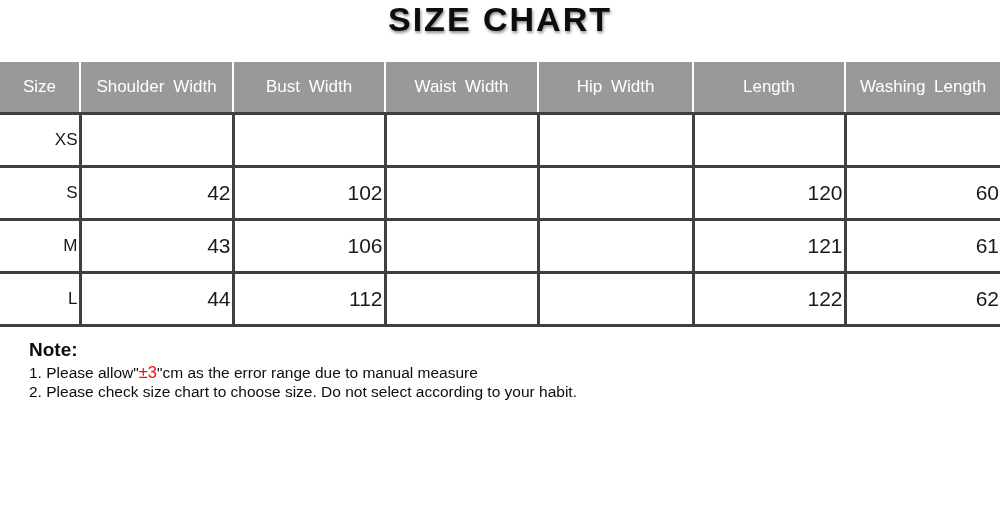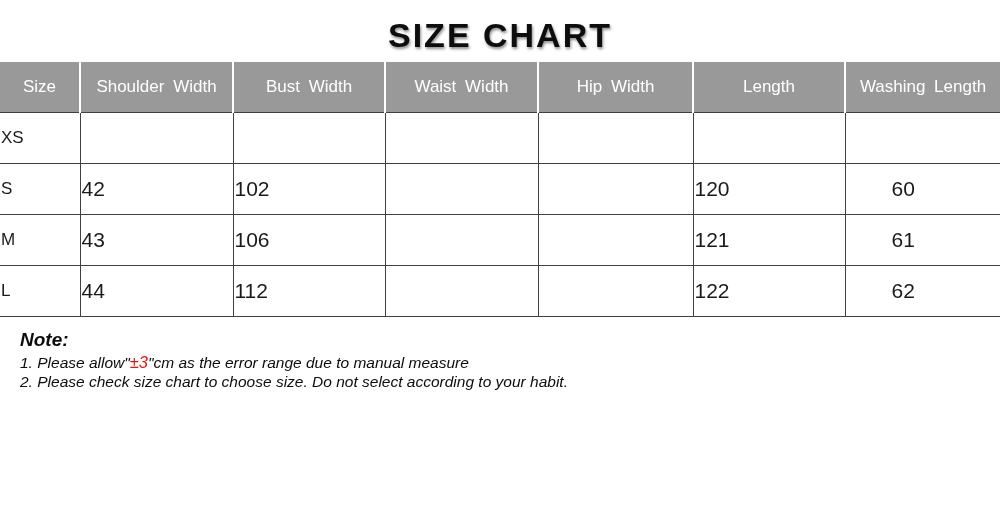--- a/index.html
+++ b/index.html
@@ -9,21 +9,20 @@
     font-family: "Liberation Sans", sans-serif;
   }
   body {
     width: 1000px;
     height: 522px;
     overflow: hidden;
     color: #1a1a1a;
   }
   .title {
     margin: 0;
-    padding-top: 16px;
     height: 62px;
     box-sizing: border-box;
     text-align: center;
     font-size: 34px;
     line-height: 38px;
     font-weight: bold;
     letter-spacing: 2px;
     color: #0d0d0d;
     text-shadow: 1px 2px 3px rgba(0,0,0,0.45);
   }
@@ -43,37 +42,36 @@
     vertical-align: middle;
     border-right: 2px solid #ffffff;
     padding: 0 2px;
     word-spacing: 4px;
   }
   table.size-table th:last-child {
     border-right: none;
   }
   table.size-table td {
     height: 48px;
-    text-align: left;
+    text-align: right;
     vertical-align: middle;
-    border: 1px solid #404040;
+    border: 3px solid #404040;
     font-size: 21px;
     color: #1a1a1a;
   }
   table.size-table td:first-child {
     border-left: none;
     font-size: 17px;
   }
   table.size-table td:last-child {
     border-right: none;
     padding-left: 46px;
   }
   .notes {
-    padding: 12px 0 0 20px;
-    font-style: italic;
+    padding: 12px 0 0 29px;
   }
   .notes-heading {
     font-size: 19px;
     font-weight: bold;
     color: #0d0d0d;
     line-height: 22px;
     margin: 0;
   }
   .notes-list {
     margin: 2px 0 0 0;

